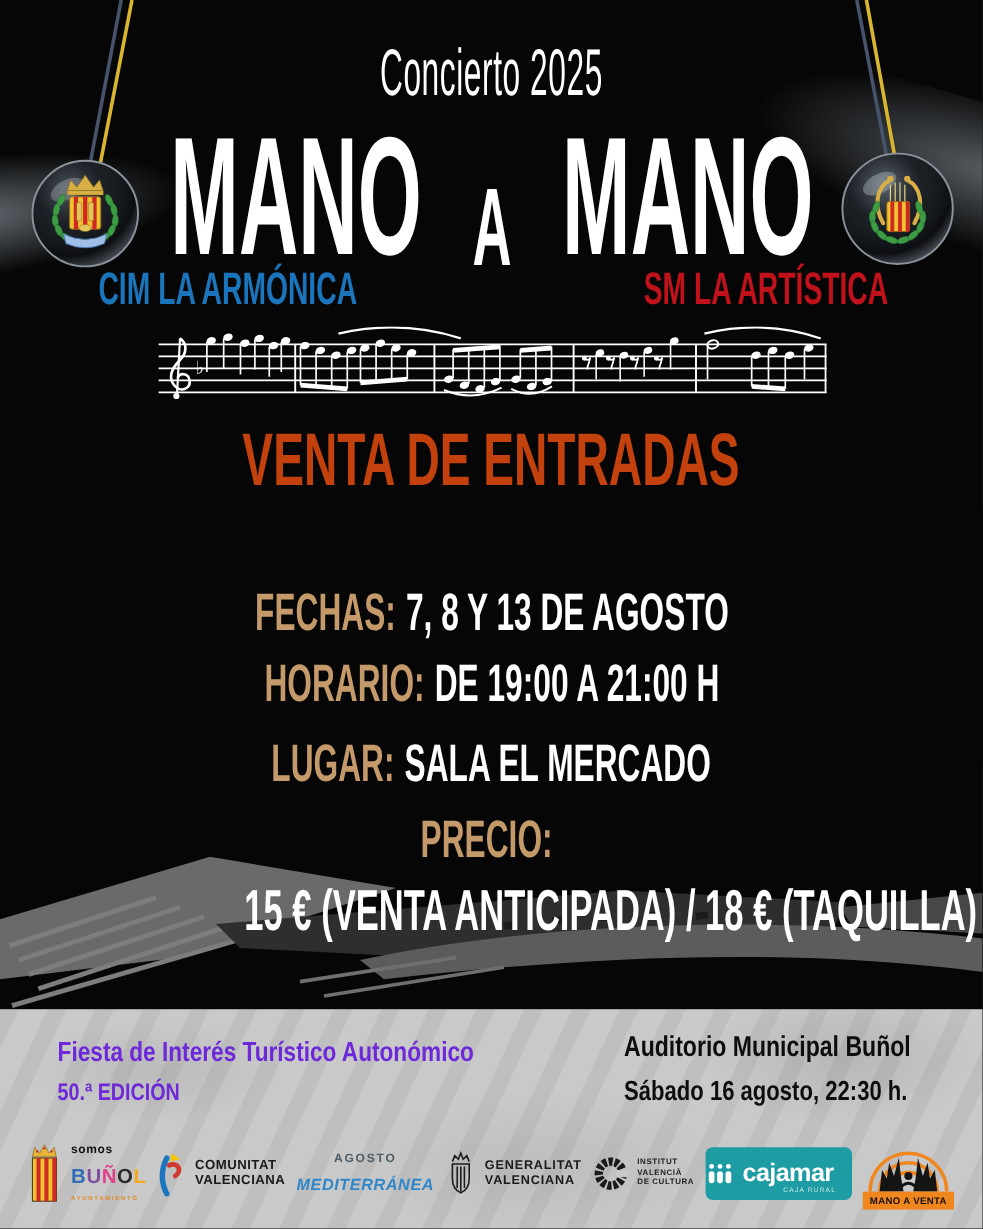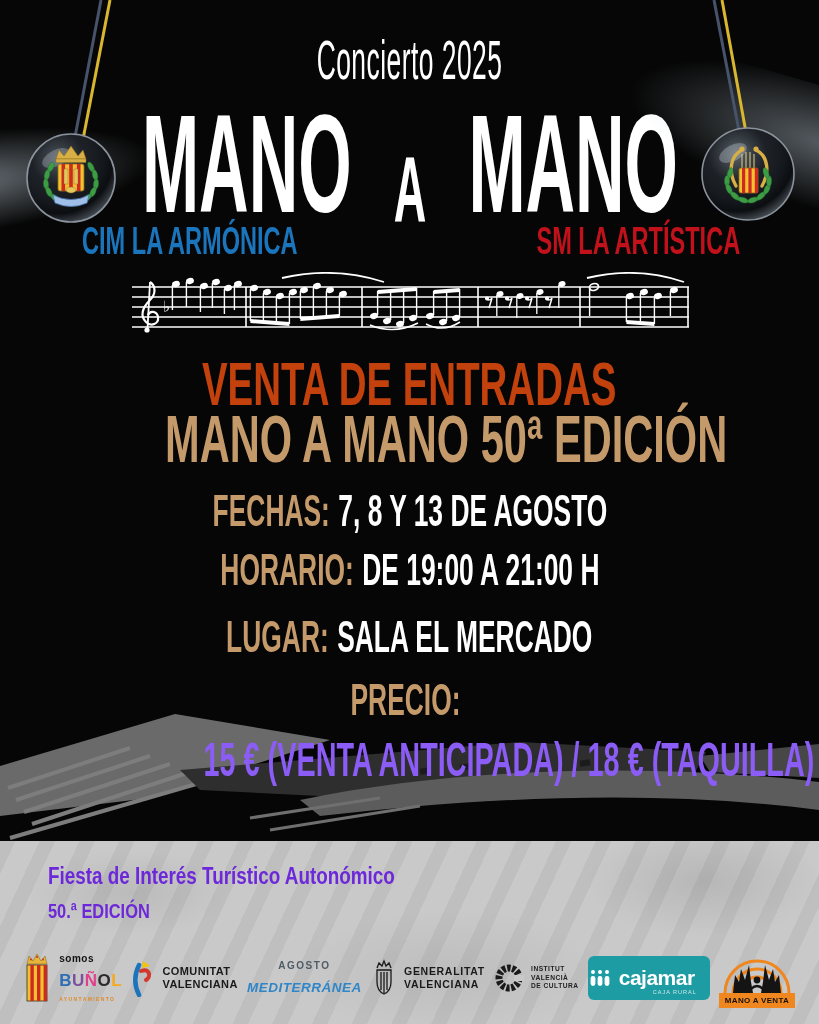--- a/index.html
+++ b/index.html
@@ -26,21 +26,21 @@
   .band-red{color:#C1121C;}
 
   .staff-wrap{left:132px;top:272px;width:557px;height:74px;}
 
   .venta{top:353px;color:#c2410c;font-size:62px;font-weight:bold;}
   .edicion{top:406px;color:#C49A6B;font-size:66px;font-weight:bold;}
 
   .detail{color:#fff;font-size:44px;font-weight:bold;}
   .detail .lbl{color:#C49A6B;margin-right:14px;}
   .d1{top:489px;} .d2{top:548px;} .d3{top:615px;} .d4{top:678px;}
-  .price{top:736px;color:#8b5cf6;font-size:48px;font-weight:bold;z-index:3;}
+  .price{top:736px;color:#ffffff;font-size:48px;font-weight:bold;z-index:3;}
 
   .flare-left{left:-70px;top:118px;width:250px;height:110px;
     background:radial-gradient(ellipse at 12% 48%,rgba(185,200,212,.55),rgba(185,200,212,0) 62%);
     transform:rotate(-8deg);z-index:1;}
   .flare-right{left:595px;top:62px;width:270px;height:130px;
     background:radial-gradient(ellipse at 88% 42%,rgba(185,200,212,.45),rgba(0,0,0,0) 62%);
     transform:rotate(16deg);z-index:1;}
 
   .ribbons{left:0;top:0;width:819px;height:220px;z-index:2;}
   .medallion-l{left:26px;top:132px;z-index:2;}
@@ -320,23 +320,20 @@
       <line x1="522.4" y1="25" x2="522.4" y2="52"></line>
         <line x1="538.4" y1="19" x2="538.4" y2="44"></line>
     </g>
     <polygon points="494.4,48 522.4,50 522.4,54 494.4,52" fill="#fff"></polygon>
     <path d="M455,6 Q505,-6 552,10" fill="none" stroke="#fff" stroke-width="1.8"></path>
   </svg>
 
   <div class="line venta">
     <span class="cx" style="--sx:.62">VENTA DE ENTRADAS</span>
   </div>
-  <div class="line edicion">
-    <span class="cx" style="--sx:.63">MANO A MANO 50ª EDICIÓN</span>
-  </div>
 
   <div class="line detail d1">
     <span class="cx" style="--sx:.6"><span class="lbl">FECHAS:</span><span>7, 8 Y 13 DE AGOSTO</span></span>
   </div>
   <div class="line detail d2">
     <span class="cx" style="--sx:.6"><span class="lbl">HORARIO:</span><span>DE 19:00 A 21:00 H</span></span>
   </div>
   <div class="line detail d4">
     <span class="cx" style="--sx:.6"><span class="lbl">PRECIO:</span><span></span></span>
   </div>
@@ -370,20 +367,24 @@
     <g stroke="#6F6F6F" stroke-width="3">
       <line x1="250" y1="170" x2="380" y2="150"></line>
         <line x1="270" y1="182" x2="420" y2="158"></line>
     </g>
   </svg>
 
   <div class="layer footer">
     <div class="foot-left">
       <div class="l1"><span class="cx" style="--sx:.82">Fiesta de Interés Turístico Autonómico</span></div>
       <div class="l2"><span class="cx" style="--sx:.82">50.ª EDICIÓN</span></div>
+    </div>
+    <div class="foot-right">
+      <div class="l1"><span class="cx" style="--sx:.8">Auditorio Municipal Buñol</span></div>
+      <div class="l2"><span class="cx" style="--sx:.8">Sábado 16 agosto, 22:30 h.</span></div>
     </div>
 
     <div class="logos">
 
       <div class="logo">
         <svg width="26" height="52" viewBox="0 0 26 52">
           <path d="M3,12 L5,4 L9,9 L13,2 L17,9 L21,4 L23,12 Z" fill="#E8B53A" stroke="#8A6D20" stroke-width=".6"></path>
           <circle cx="7" cy="7.5" r="1" fill="#C23333"></circle>
             <circle cx="13" cy="5" r="1" fill="#C23333"></circle>
             <circle cx="19" cy="7.5" r="1" fill="#C23333"></circle>

